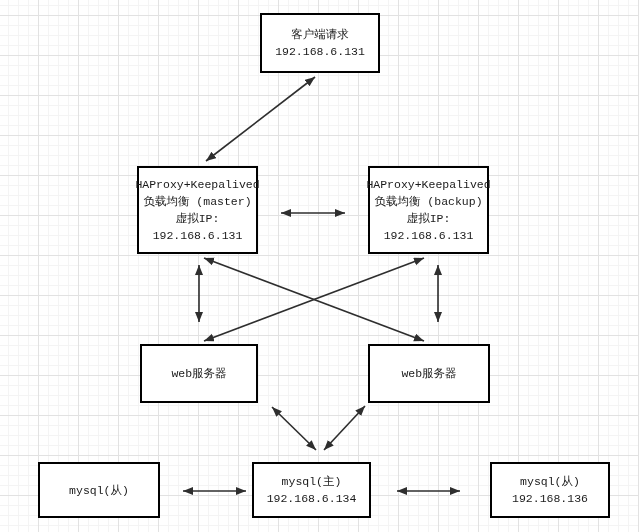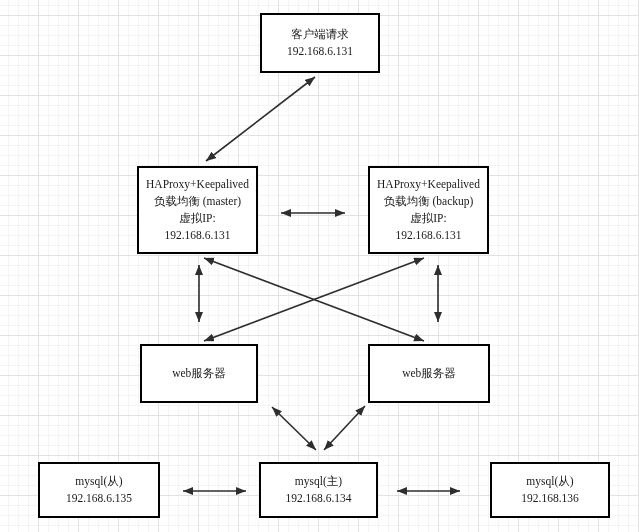--- a/index.html
+++ b/index.html
@@ -9,21 +9,21 @@
     height: 532px;
     overflow: hidden;
     background-color: #ffffff;
     background-image:
       linear-gradient(#e2e2e2 1px, transparent 1px),
       linear-gradient(90deg, #e2e2e2 1px, transparent 1px),
       linear-gradient(#f4f4f4 1px, transparent 1px),
       linear-gradient(90deg, #f4f4f4 1px, transparent 1px);
     background-size: 40px 40px, 40px 40px, 10px 10px, 10px 10px;
     background-position: -2px 15px;
-    font-family: Liberation Serif, serif;
+    font-family: Liberation Mono, monospace;
   }
   .edges {
     position: absolute;
     left: 0; top: 0;
     width: 639px; height: 532px;
   }
   .edges line {
     stroke: #2e2e2e;
     stroke-width: 1.6;
   }
@@ -41,21 +41,21 @@
     line-height: 17px;
     color: #1a1a1a;
     white-space: nowrap;
   }
   .n-client       { left: 260px; top: 13px;  width: 120px; height: 60px; }
   .n-lb-master    { left: 137px; top: 166px; width: 121px; height: 88px; }
   .n-lb-backup    { left: 368px; top: 166px; width: 121px; height: 88px; }
   .n-web1         { left: 140px; top: 344px; width: 118px; height: 59px; }
   .n-web2         { left: 368px; top: 344px; width: 122px; height: 59px; }
   .n-mysql-s1     { left: 38px;  top: 462px; width: 122px; height: 56px; }
-  .n-mysql-m      { left: 259px; top: 462px; width: 119px; height: 56px; }
+  .n-mysql-m      { left: 252px; top: 462px; width: 119px; height: 56px; }
   .n-mysql-s2     { left: 490px; top: 462px; width: 120px; height: 56px; }
 </style>
 </head>
 <body>
 
 <div class="stage">
 
   <svg class="edges" viewBox="0 0 639 532" xmlns="http://www.w3.org/2000/svg">
     <defs>
       <marker id="ah" markerWidth="12" markerHeight="10" refX="10" refY="4" orient="auto-start-reverse" markerUnits="userSpaceOnUse">
@@ -96,21 +96,20 @@
   <div class="node n-web1">
     <div>web服务器</div>
   </div>
 
   <div class="node n-web2">
     <div>web服务器</div>
   </div>
 
   <div class="node n-mysql-s1">
     <div>mysql(从)</div>
-    <div>192.168.6.135</div>
   </div>
 
   <div class="node n-mysql-m">
     <div>mysql(主)</div>
     <div>192.168.6.134</div>
   </div>
 
   <div class="node n-mysql-s2">
     <div>mysql(从)</div>
     <div>192.168.136</div>

